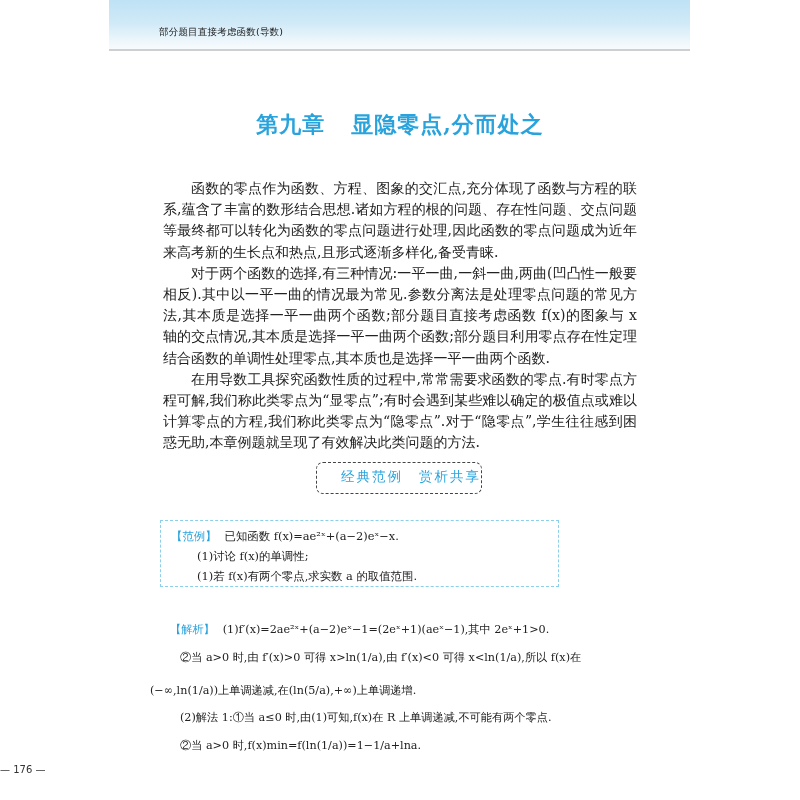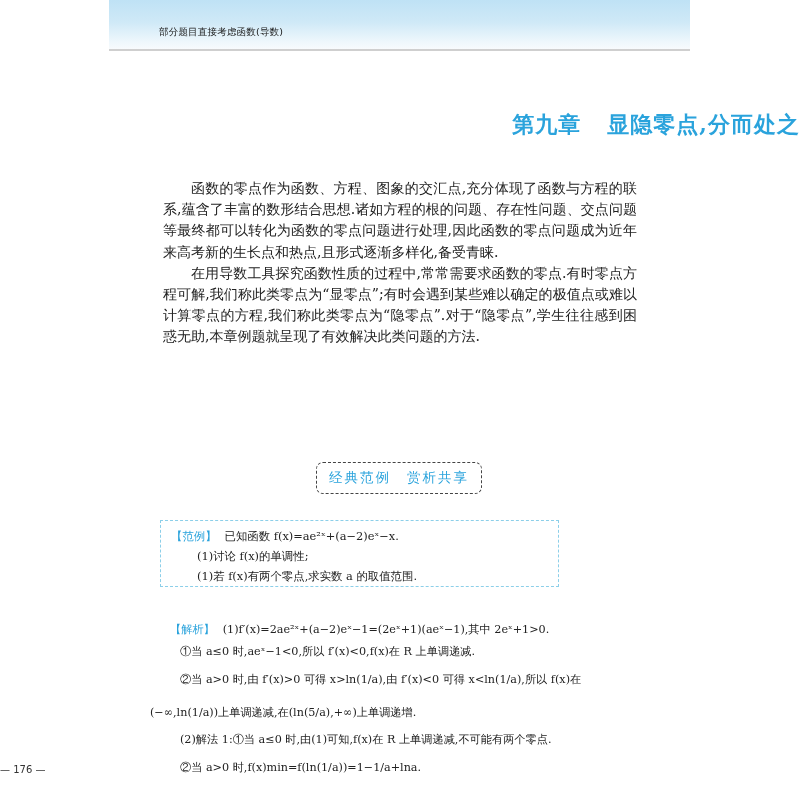--- a/index.html
+++ b/index.html
@@ -3,30 +3,30 @@
 <meta charset="utf-8">
 <style>
   html, body { margin: 0; padding: 0; background: #ffffff; }
   body { width: 800px; height: 800px; position: relative; overflow: hidden;
          font-family: "DejaVu Serif", "Liberation Serif", serif; color: #222; }
   .header-band { position: absolute; left: 109px; top: 0; width: 581px; height: 49px;
                  background: linear-gradient(to bottom, #bfe2f5 0%, #cfe9f7 45%, #eef7fc 85%, #f8fbfd 100%);
                  border-bottom: 2px solid #cfcfcf; }
   .header-title { position: absolute; left: 50px; top: 26px; font-family: "DejaVu Sans", sans-serif;
                   font-size: 9.5px; color: #1a1a1a; letter-spacing: 0.2px; }
-  .chapter-title { position: absolute; left: 0; width: 800px; top: 110px; text-align: right;
+  .chapter-title { position: absolute; left: 0; width: 800px; top: 110px; text-align: center;
                    font-family: "DejaVu Serif", serif; font-weight: bold; font-size: 22px;
                    color: #2aa3dc; letter-spacing: 1px; }
   .chapter-title .num { margin-right: 26px; }
   .intro { position: absolute; left: 163px; top: 178px; width: 474px; font-size: 14px;
            line-height: 21.2px; text-align: justify; }
   .intro p { margin: 0; text-indent: 2em; }
   .section-banner { position: absolute; left: 316px; top: 462px; width: 164px; height: 30px;
-                    border: 1.5px dashed #444; border-radius: 7px; text-align: center;
-                    line-height: 30px; font-family: Liberation Serif, serif; font-size: 13.5px;
+                    border: 1.5px dashed #444; border-radius: 7px; text-align: right;
+                    line-height: 30px; font-family: Liberation Mono, monospace; font-size: 13.5px;
                     color: #2aa3dc; letter-spacing: 2px; }
   .section-banner span + span { margin-left: 16px; }
   .example-box { position: absolute; left: 160px; top: 520px; width: 399px; height: 67px;
                  border: 1.5px dashed #8ccfe9; box-sizing: border-box; padding: 5px 0 0 10px;
                  font-size: 11.4px; line-height: 20px; }
   .tag { color: #2aa3dc; font-family: "DejaVu Sans", sans-serif; margin-right: 8px; }
   .indent { padding-left: 26px; }
   .solution { position: absolute; left: 170px; top: 594px; width: 470px; font-size: 11.2px; margin-top: 25px; }
   .sol-line { height: 22px; line-height: 22px; white-space: nowrap; }
   .sol-line.tall { height: 33px; line-height: 33px; }
@@ -39,39 +39,39 @@
 <div class="header-band">
   <div class="header-title">部分题目直接考虑函数(导数)</div>
 </div>
 
 <div class="chapter-title">
   <span class="num">第九章</span><span>显隐零点,分而处之</span>
 </div>
 
 <div class="intro">
   <p>函数的零点作为函数、方程、图象的交汇点,充分体现了函数与方程的联系,蕴含了丰富的数形结合思想.诸如方程的根的问题、存在性问题、交点问题等最终都可以转化为函数的零点问题进行处理,因此函数的零点问题成为近年来高考新的生长点和热点,且形式逐渐多样化,备受青睐.</p>
+  <p>对于两个函数的选择,有三种情况:一平一曲,一斜一曲,两曲(凹凸性一般要相反).其中以一平一曲的情况最为常见.参数分离法是处理零点问题的常见方法,其本质是选择一平一曲两个函数;部分题目直接考虑函数 f(x)的图象与 x 轴的交点情况,其本质是选择一平一曲两个函数;部分题目利用零点存在性定理结合函数的单调性处理零点,其本质也是选择一平一曲两个函数.</p>
   <p>在用导数工具探究函数性质的过程中,常常需要求函数的零点.有时零点方程可解,我们称此类零点为“显零点”;有时会遇到某些难以确定的极值点或难以计算零点的方程,我们称此类零点为“隐零点”.对于“隐零点”,学生往往感到困惑无助,本章例题就呈现了有效解决此类问题的方法.</p>
 </div>
 
 <div class="section-banner">
   <span>经典范例</span><span>赏析共享</span>
 </div>
 
 <div class="example-box">
   <div>
     <span class="tag">【范例】</span><span>已知函数 f(x)=ae²ˣ+(a−2)eˣ−x.</span>
   </div>
   <div class="indent">(1)讨论 f(x)的单调性;</div>
   <div class="indent">(1)若 f(x)有两个零点,求实数 a 的取值范围.</div>
 </div>
 
 <div class="solution">
   <div class="sol-line">
     <span class="tag">【解析】</span><span>(1)f′(x)=2ae²ˣ+(a−2)eˣ−1=(2eˣ+1)(aeˣ−1),其中 2eˣ+1&gt;0.</span>
   </div>
-  <div class="sol-line" style="padding-left:10px">①当 a≤0 时,aeˣ−1&lt;0,所以 f′(x)&lt;0,f(x)在 R 上单调递减.</div>
   <div class="sol-line tall" style="padding-left:10px">②当 a&gt;0 时,由 f′(x)&gt;0 可得 x&gt;ln(1/a),由 f′(x)&lt;0 可得 x&lt;ln(1/a),所以 f(x)在</div>
   <div class="sol-line tall" style="margin-left:-20px">(−∞,ln(1/a))上单调递减,在(ln(5/a),+∞)上单调递增.</div>
   <div class="sol-line" style="padding-left:10px">(2)解法 1:①当 a≤0 时,由(1)可知,f(x)在 R 上单调递减,不可能有两个零点.</div>
   <div class="sol-line tall" style="padding-left:10px">②当 a&gt;0 时,f(x)min=f(ln(1/a))=1−1/a+lna.</div>
 </div>
 
 <div class="page-number">— 176 —</div>
 
 </body></html>

